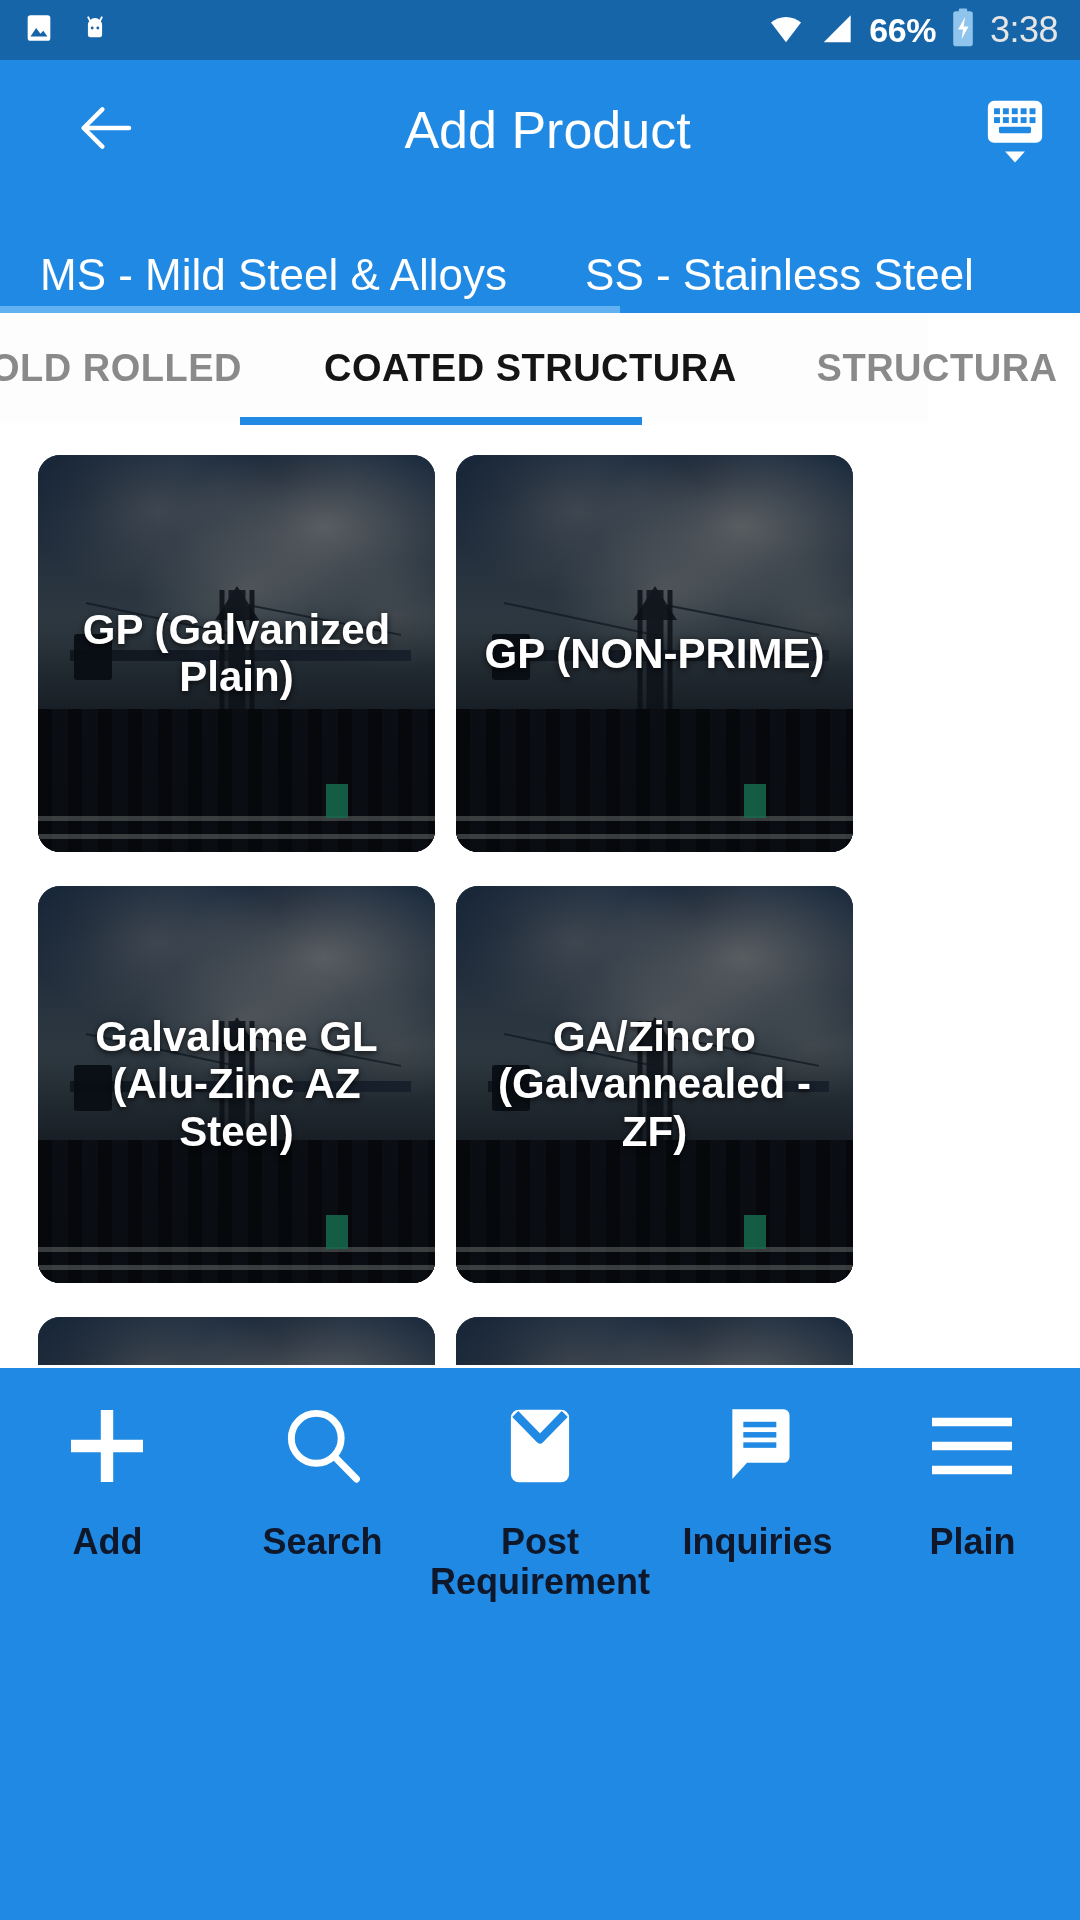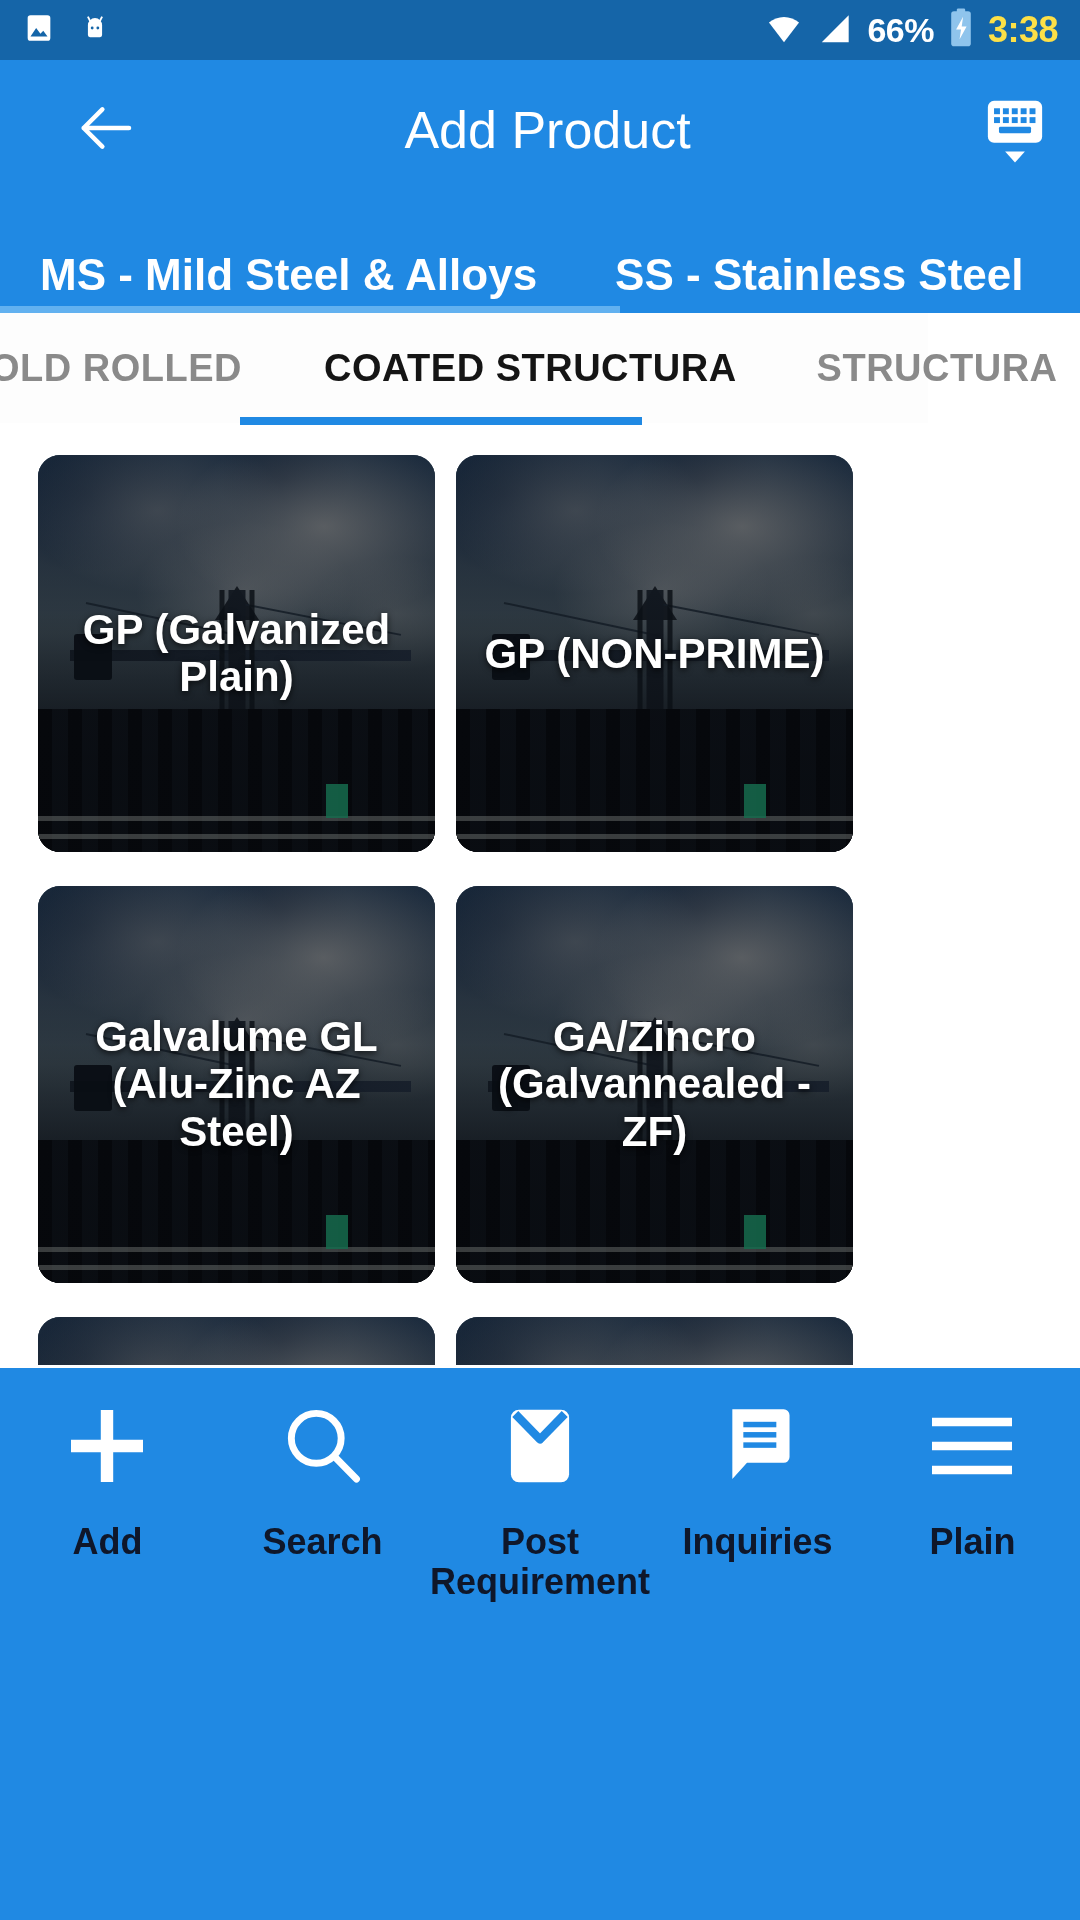--- a/index.html
+++ b/index.html
@@ -13,21 +13,21 @@
 
   
   .statusbar{
     position:absolute; left:0; top:0; width:1080px; height:60px;
     background:#1565A8;
     display:flex; align-items:center; padding:0 22px;
   }
   .sb-left{ display:flex; align-items:center; gap:22px; }
   .sb-right{ margin-left:auto; display:flex; align-items:center; gap:10px; }
   .sb-pct{ color:#fff; font-size:34px; font-weight:bold; letter-spacing:-0.5px; }
-  .sb-time{ color:#fde047; font-size:36px; font-weight:bold; letter-spacing:-0.5px; }
+  .sb-time{ color:#e5e5e5; font-size:36px; font-weight:normal; letter-spacing:-0.5px; }
 
   
   .appbar{
     position:absolute; left:0; top:60px; width:1080px; height:253px;
     background:#2089E3;
   }
   .appbar-row{
     position:absolute; left:0; top:0; width:1080px; height:140px;
     display:flex; align-items:center;padding-left:45px;
   }
@@ -44,21 +44,21 @@
     align-items:center; justify-content:center; gap:6px; cursor:pointer;
   }
 
   
   .cat-tabs{
     position:absolute; left:0; top:160px; width:1080px; height:93px;
     display:flex; align-items:flex-start;
     overflow:hidden;
   }
   .cat-tab{
-    font-size:44px; font-weight:bold; white-space:nowrap;
+    font-size:44px; font-weight:normal; white-space:nowrap;
     padding:30px 0 0 0; cursor:pointer;
   }
   .cat-tab.c0{ color:#ffffff; margin-left:40px; }
   .cat-tab.c1{ color:#ffffff; margin-left:78px; }
   .cat-indicator{
     position:absolute; left:0; bottom:0; width:620px; height:7px;
     background:#62B1F0;
   }
 
   

